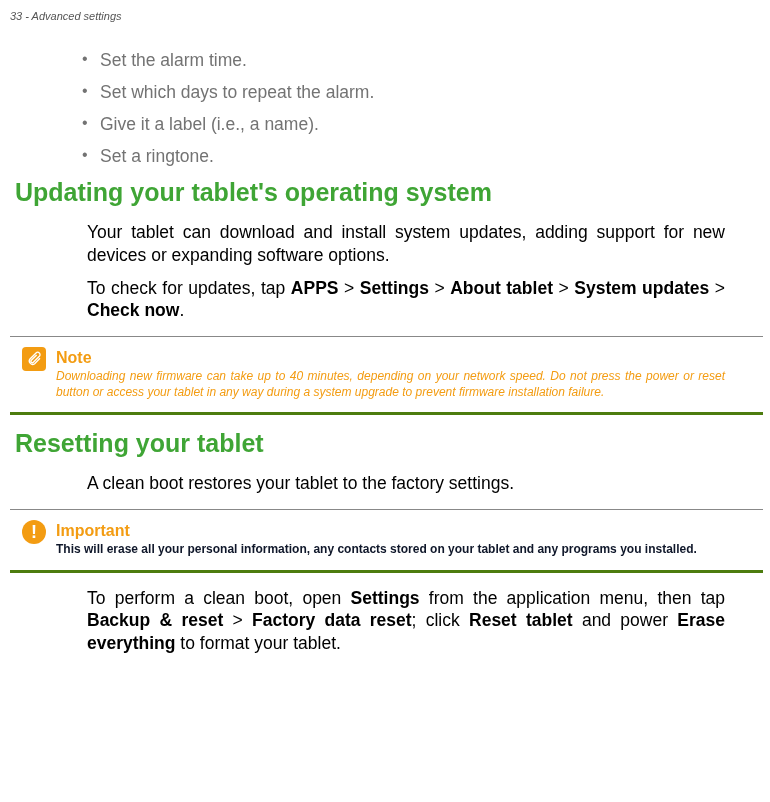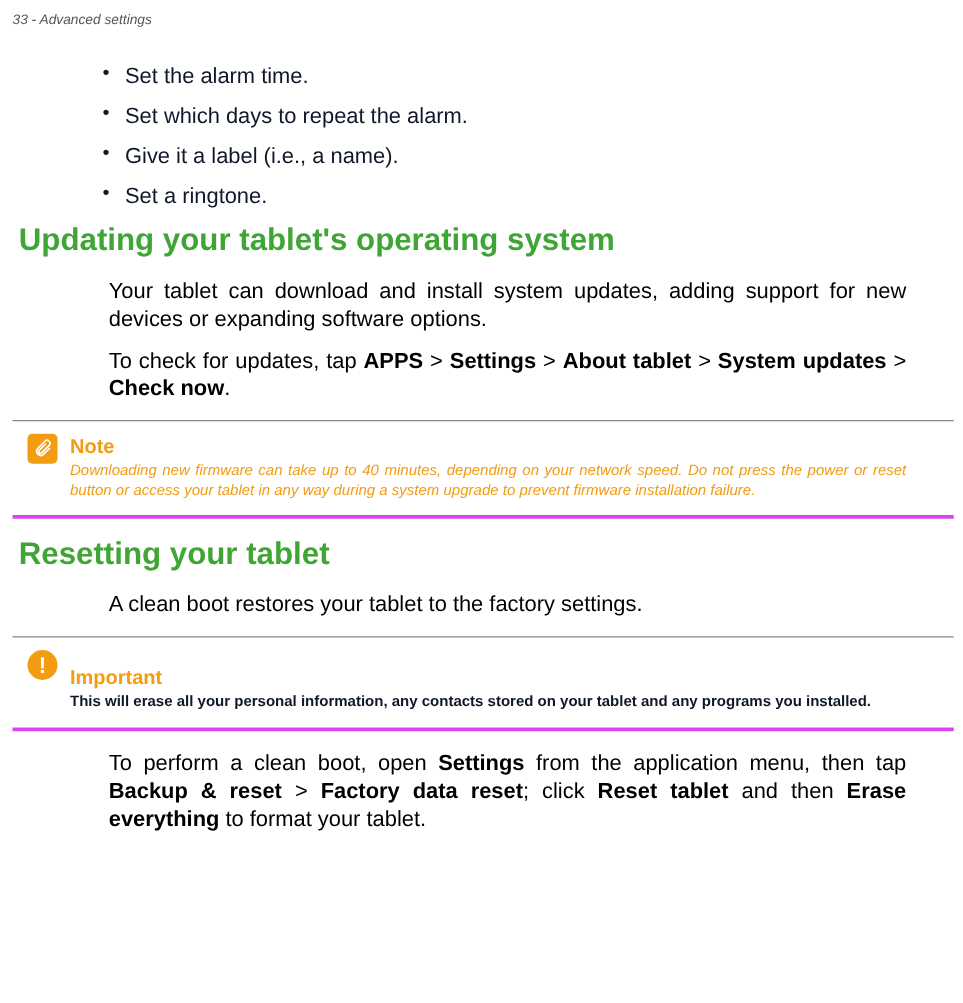--- a/index.html
+++ b/index.html
@@ -23,21 +23,21 @@
     .content {
       padding: 0 45px 0 70px;
     }
     .bullet-list {
       list-style: none;
       padding-left: 30px;
       margin-top: 28px;
     }
     .bullet-list li {
       font-size: 17.5px;
-      color: #0f172a;
+      color: #737373;
       margin-bottom: 11px;
       position: relative;
     }
     .bullet-list li::before {
       content: "•";
       position: absolute;
       left: -18px;
       font-size: 16px;
     }
     .section-heading {
@@ -54,21 +54,21 @@
       text-align: justify;
       margin-bottom: 10px;
       margin-left: 17px;
     }
     .callout-box {
       margin-left: -60px;
       margin-right: -38px;
       margin-top: 14px;
       margin-bottom: 14px;
       border-top: 1px solid #888;
-      border-bottom: 3px solid #d946ef;
+      border-bottom: 3px solid #4d7c0f;
       padding: 12px 38px 12px 18px;
       position: relative;
       background: #fff;
     }
     .callout-icon {
       position: absolute;
       left: 12px;
       top: 10px;
       width: 24px;
       height: 24px;
@@ -99,21 +99,20 @@
       font-weight: bold;
       font-size: 16px;
       margin-left: 28px;
       margin-bottom: 2px;
     }
     .note-title {
       color: #f39c12;
     }
     .important-title {
       color: #f39c12;
-      margin-top: 12px;
     }
     .callout-body {
       font-size: 12px;
       font-style: italic;
       text-align: justify;
       line-height: 1.3;
       margin-left: 28px;
     }
     .note-body {
       color: #f39c12;
@@ -163,16 +162,16 @@
 
   <p class="body-text">A clean boot restores your tablet to the factory settings.</p>
 
   <div class="callout-box">
     <div class="callout-icon important-icon">!</div>
     <div class="callout-title important-title">Important</div>
     <div class="callout-body important-body">This will erase all your personal information, any contacts stored on your tablet and any programs you installed.</div>
   </div>
 
   <p class="body-text">
-    <span>To perform a clean boot, open </span><span class="bold">Settings</span><span> from the application menu, then tap </span><span class="bold">Backup &amp; reset</span><span> &gt; </span><span class="bold">Factory data reset</span><span>; click </span><span class="bold">Reset tablet</span><span> and then </span><span class="bold">Erase everything</span><span> to format your tablet.</span>
+    <span>To perform a clean boot, open </span><span class="bold">Settings</span><span> from the application menu, then tap </span><span class="bold">Backup &amp; reset</span><span> &gt; </span><span class="bold">Factory data reset</span><span>; click </span><span class="bold">Reset tablet</span><span> and power </span><span class="bold">Erase everything</span><span> to format your tablet.</span>
   </p>
 
 </div>
 
 </body></html>

